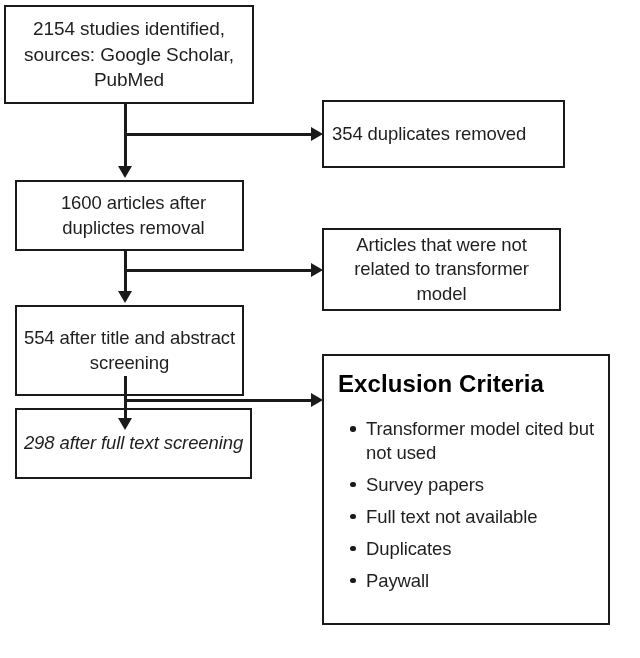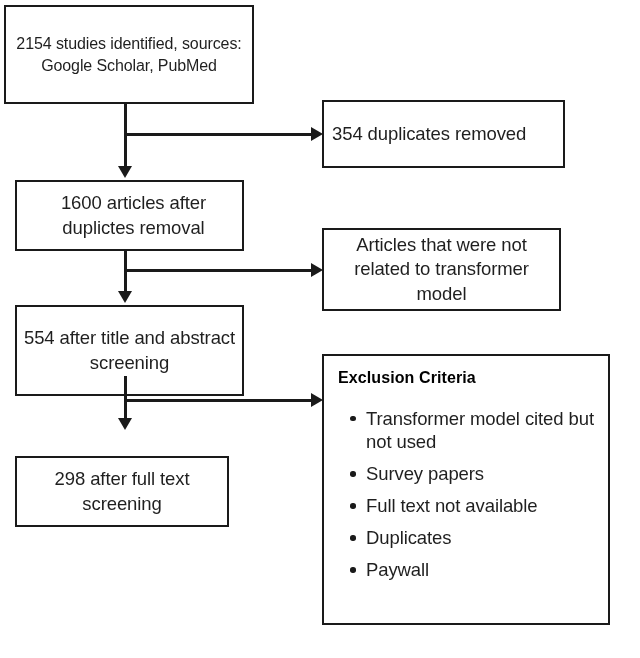--- a/index.html
+++ b/index.html
@@ -36,34 +36,34 @@
     font-size: 18.5px;
     line-height: 1.30;
     color: #1f1f1f;
     letter-spacing: -0.1px;
   }
 
   
   .node-identified {
     left: 4px;  top: 5px;
     width: 250px; height: 99px;
-    font-size: 16px;
+    font-size: 19px;
     line-height: 1.36;
   }
   .node-dedup {
     left: 15px; top: 180px;
     width: 229px; height: 71px; padding-left: 8px;
   }
   .node-screened {
     left: 15px; top: 305px;
     width: 229px; height: 91px;
   }
   .node-fulltext {
-    left: 15px; top: 456px;
-    width: 214px; height: 71px;
+    left: 15px; top: 408px;
+    width: 237px; height: 71px; font-style: italic;
   }
 
   
   .node-duplicates {
     left: 322px; top: 100px;
     width: 243px; height: 68px;
     align-items: flex-start;
     text-align: left;
     padding-left: 8px;
   }
@@ -75,21 +75,21 @@
   .node-exclusion {
     left: 322px; top: 354px;
     width: 288px; height: 271px;
     align-items: stretch;
     justify-content: flex-start;
     text-align: left;
     padding: 10px 8px 8px 12px;
   }
 
   .exclusion-title {
-    font-size: 16px;
+    font-size: 24px;
     font-weight: bold;
     color: #000000;
     margin: 2px 0 18px 2px;
     letter-spacing: 0.1px;
   }
   .exclusion-list {
     margin: 0;
     padding: 0 0 0 30px;
     list-style: none;
   }

